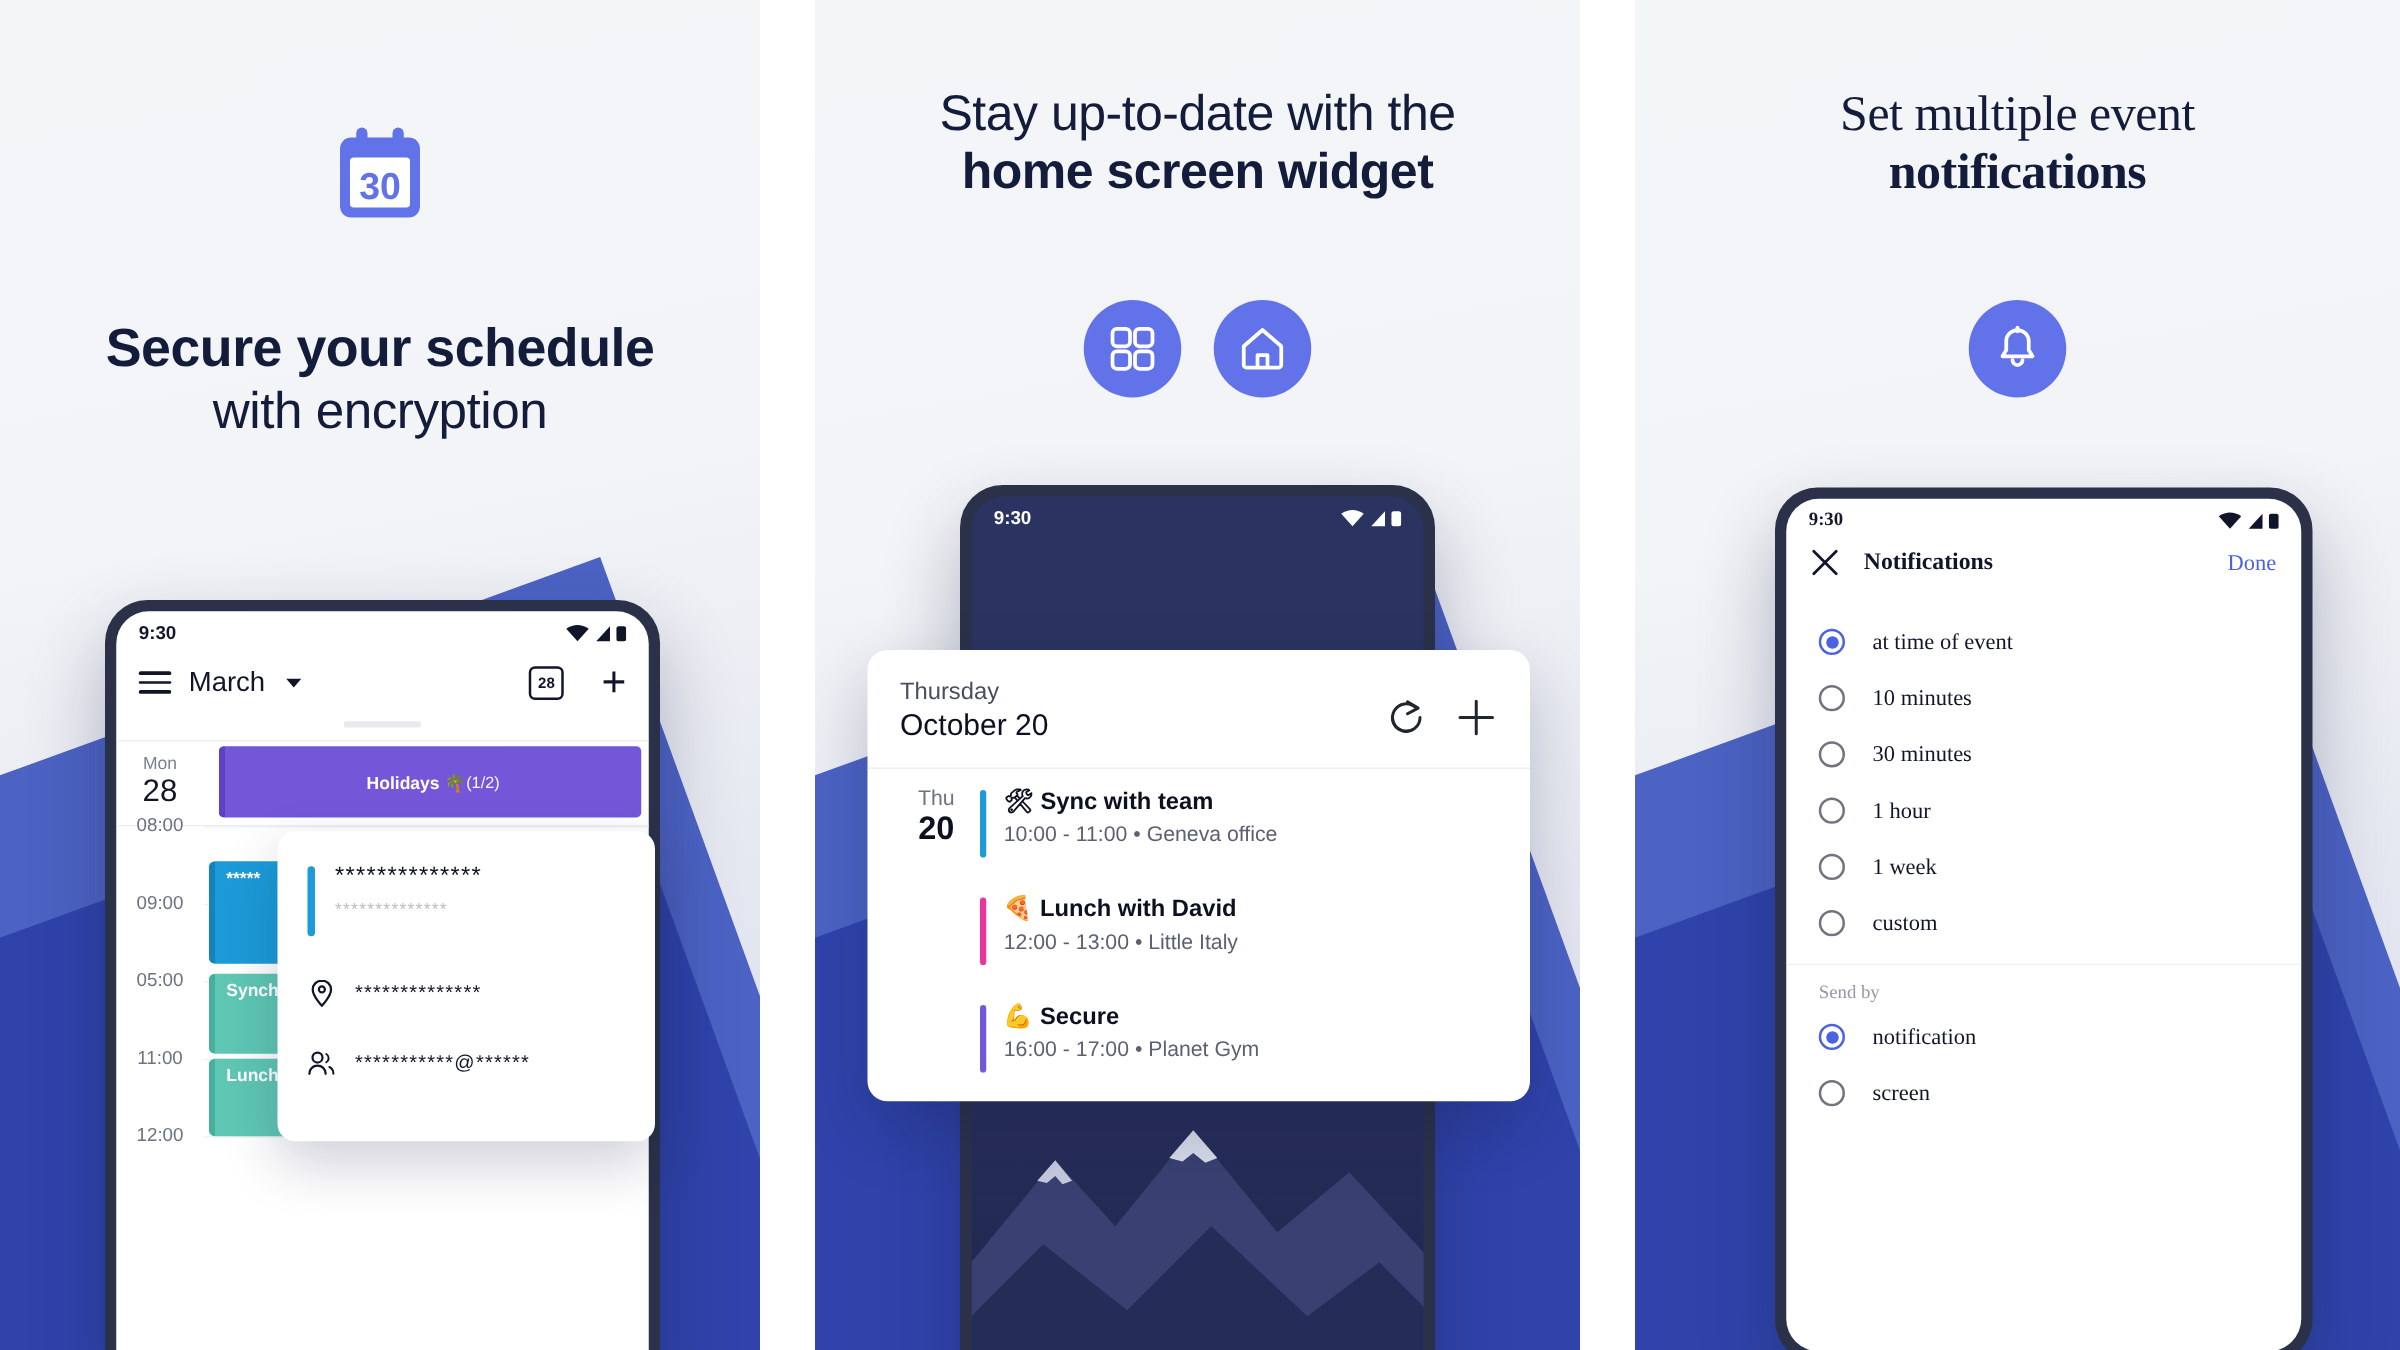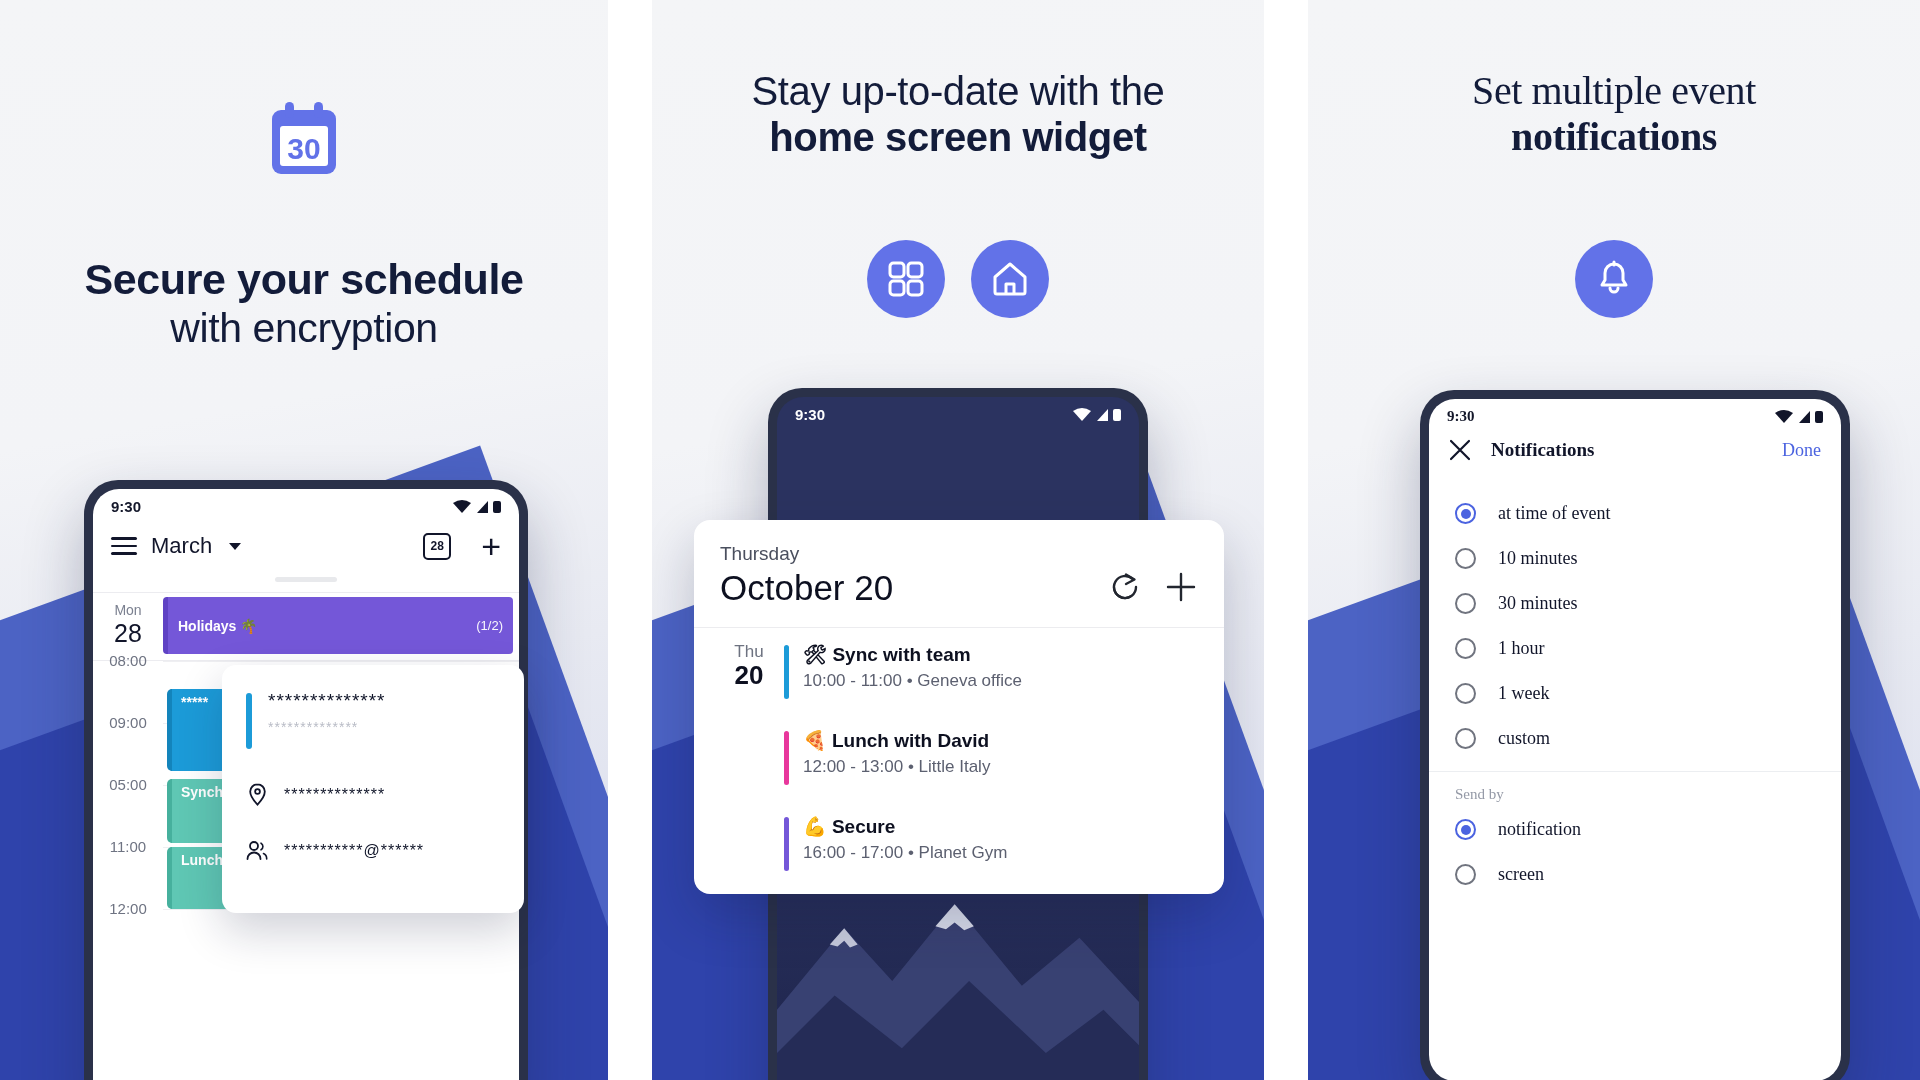--- a/index.html
+++ b/index.html
@@ -102,24 +102,24 @@
   }
   .plus { font-size:34px; font-weight:300; color:#11152a; line-height:1; margin-left:16px;}
   .grabber { width:62px;height:5px;background:#e8e9ec;border-radius:3px;margin:4px auto 10px auto;}
 
   .cal-body { border-top:1px solid #ececf0; position:relative; height:100%; }
   .allday-row { display:flex; border-bottom:1px solid #ececf0; }
   .daycol { width:70px; flex:0 0 70px; text-align:center; padding:9px 0 12px 0; }
   .daycol .dow { font-size:14px; color:#7b8090; }
   .daycol .dnum { font-size:25px; color:#11152a; margin-top:1px; }
   .allday-ev {
-    flex:1; margin:4px 6px 6px 0; background:#7457d8; color:#fff; border-radius:4px;
+    flex:1; margin:4px 6px 6px 12px; background:#7457d8; color:#fff; border-radius:4px;
     border-left:5px solid #5f42c4;
     font-size:14px; font-weight:700; padding:6px 10px;
-    display:flex; align-items:center; justify-content:space-between;
+    display:flex; align-items:center; justify-content:center;
   }
   .allday-ev .cnt { font-weight:400; font-size:13px; opacity:.95;}
 
   .hours { position:relative; }
   .hrow { display:flex; height:62px; }
   .hlabel { width:70px; flex:0 0 70px; text-align:center; font-size:15px; color:#6e7382; padding-top:-7px; position:relative; }
   .hlabel span { position:relative; top:-9px; }
   .hline { flex:1; border-top:1px solid #efeff2; }
   .ev {
     position:absolute; border-radius:5px; color:#fff; font-size:14px; font-weight:700;
@@ -151,21 +151,21 @@
   }
   .widget {
     position:absolute; left:42px; top:520px; width:530px;
     background:#ffffff; border-radius:16px;
     box-shadow:0 22px 52px rgba(18,24,60,.22);
     z-index:7; overflow:hidden;
   }
   .w-head { display:flex; align-items:flex-end; padding:22px 26px 18px 26px; }
   .w-head .txt { flex:1; }
   .w-dow { font-size:19px; color:#4a4f5e; line-height:1.25;}
-  .w-date { font-size:35px; color:#0d1020; line-height:1.2; margin-top:1px;}
+  .w-date { font-size:24px; color:#0d1020; line-height:1.2; margin-top:1px;}
   .w-acts { display:flex; align-items:center; gap:22px; padding-bottom:5px;}
   .w-sep { height:1px; background:#ececef; }
   .w-list { padding:14px 26px 20px 26px; }
   .w-item { display:flex; align-items:flex-start; gap:0; }
   .w-when { width:58px; flex:0 0 58px; text-align:center; }
   .w-when .d { font-size:17px; color:#6d7280; line-height:1.15;}
   .w-when .n { font-size:26px; color:#0d1020; font-weight:700; line-height:1.15;}
   .w-stripe { width:5px; border-radius:3px; margin:3px 14px 3px 6px; flex:0 0 5px; }
   .w-info { flex:1; padding-top:1px;}
   .w-t { font-size:19px; font-weight:700; color:#0d1020; line-height:1.3; }

